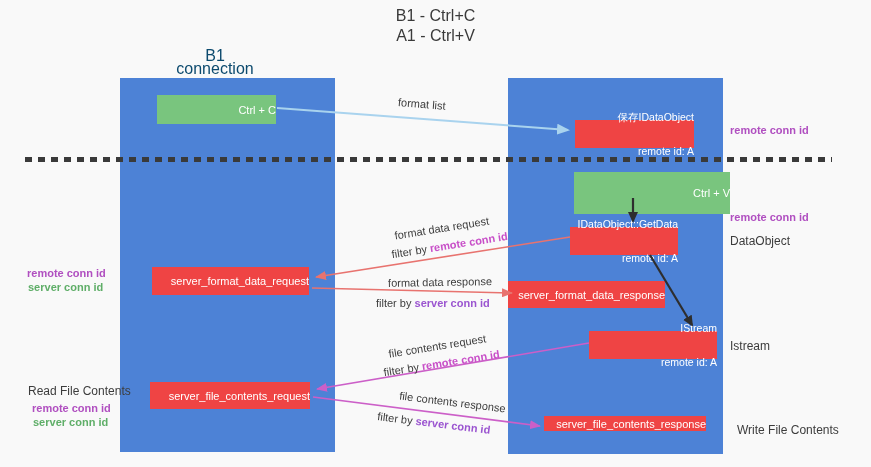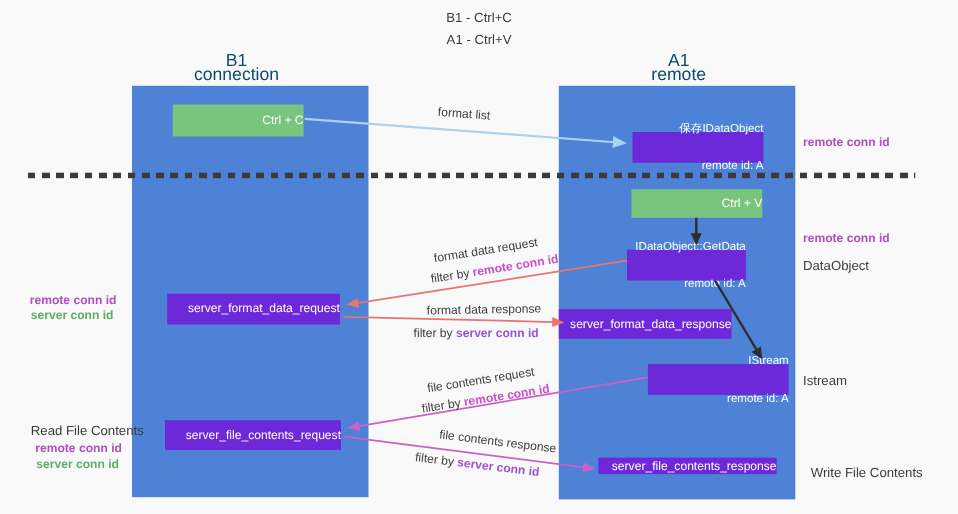--- a/index.html
+++ b/index.html
@@ -1,40 +1,40 @@
 <!DOCTYPE html>
 <html><head>
 <meta charset="utf-8">
 <style>
   html,body{margin:0;padding:0;}
   body{background:#f9f9f9;font-family:"Liberation Sans",sans-serif;}
   .canvas{position:relative;width:871px;height:467px;background:#f9f9f9;overflow:hidden;}
 
   .page-title{position:absolute;left:0;top:6px;width:871px;text-align:center;
-    font-size:12px;line-height:20px;color:#3a3a3a;}
+    font-size:16px;line-height:20px;color:#3a3a3a;}
   .lifeline-header{position:absolute;text-align:center;font-size:16px;line-height:13px;color:#0c4a6e;}
   .lifeline-header.left{left:120px;top:49px;width:190px;}
   .lifeline-header.right{left:522px;top:49px;width:190px;}
 
   .lifeline{position:absolute;background:#4d82d6;z-index:1;}
   .lifeline.left{left:120px;top:78px;width:215px;height:374px;}
   .lifeline.right{left:508px;top:78px;width:215px;height:376px;}
 
   .separator{position:absolute;left:25px;top:157px;width:807px;height:5px;z-index:5;
     background:repeating-linear-gradient(to right,#3a3a3a 0 7px,transparent 7px 13px);}
 
   .node{position:absolute;z-index:2;color:#ffffff;text-align:right;
     display:flex;flex-direction:column;justify-content:center;}
   .node.green{background:#79c57e;font-size:11px;}
-  .node.orange{background:#6d28d9;font-size:11px;gap:21px;}
+  .node.orange{background:#ef4444;font-size:11px;gap:21px;}
   .node .l2{font-size:10.5px;line-height:12.5px;display:block;}
 
   .n-ctrlc{left:157px;top:95px;width:119px;height:29px;}
   .n-save{left:575px;top:120px;width:119px;height:28px;}
-  .n-ctrlv{left:574px;top:172px;width:119px;height:26px;}
+  .n-ctrlv{left:574px;top:172px;width:119px;height:42px;padding-left:37px;}
   .n-getdata{left:570px;top:227px;width:108px;height:28px;}
   .n-sfdreq{left:152px;top:267px;width:157px;height:28px;}
   .n-sfdresp{left:508px;top:281px;width:157px;height:27px;}
   .n-istream{left:589px;top:331px;width:128px;height:28px;}
   .n-sfcreq{left:150px;top:382px;width:160px;height:27px;}
   .n-sfcresp{left:544px;top:416px;width:162px;height:15px;}
 
   .side-label{position:absolute;z-index:3;font-size:11px;white-space:nowrap;}
   .side-label.dark{font-size:12px;color:#3c3c3c;font-weight:400;}
   .side-label.purple{color:#b04fc0;font-weight:700;}
@@ -52,24 +52,20 @@
 <div class="canvas">
 
   <div class="page-title">
     <div>B1 - Ctrl+C</div>
     <div>A1 - Ctrl+V</div>
   </div>
 
   <div class="lifeline-header left">
     <div>B1</div>
     <div>connection</div>
-  </div>
-  <div class="lifeline-header right">
-    <div>A1</div>
-    <div>remote</div>
   </div>
 
   <div class="lifeline left"></div>
   <div class="lifeline right"></div>
 
   <div class="separator"></div>
 
   <svg class="arrows" width="871" height="467" viewBox="0 0 871 467">
     <defs>
       <marker id="m-blue" markerUnits="userSpaceOnUse" markerWidth="13" markerHeight="11" refX="11" refY="5.5" orient="auto">

